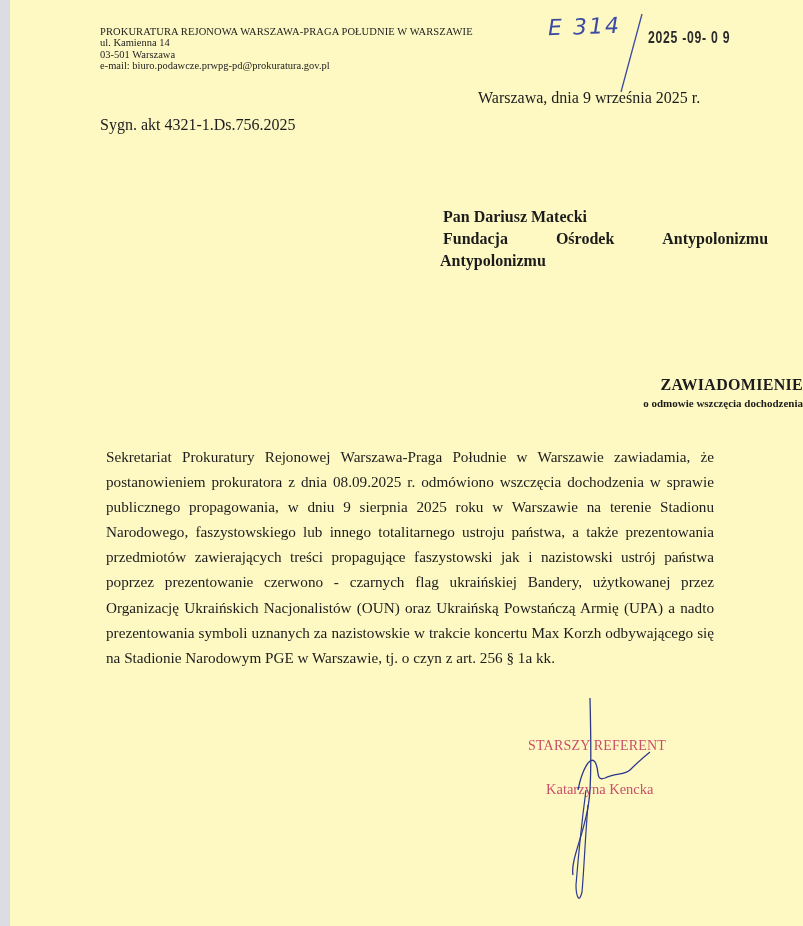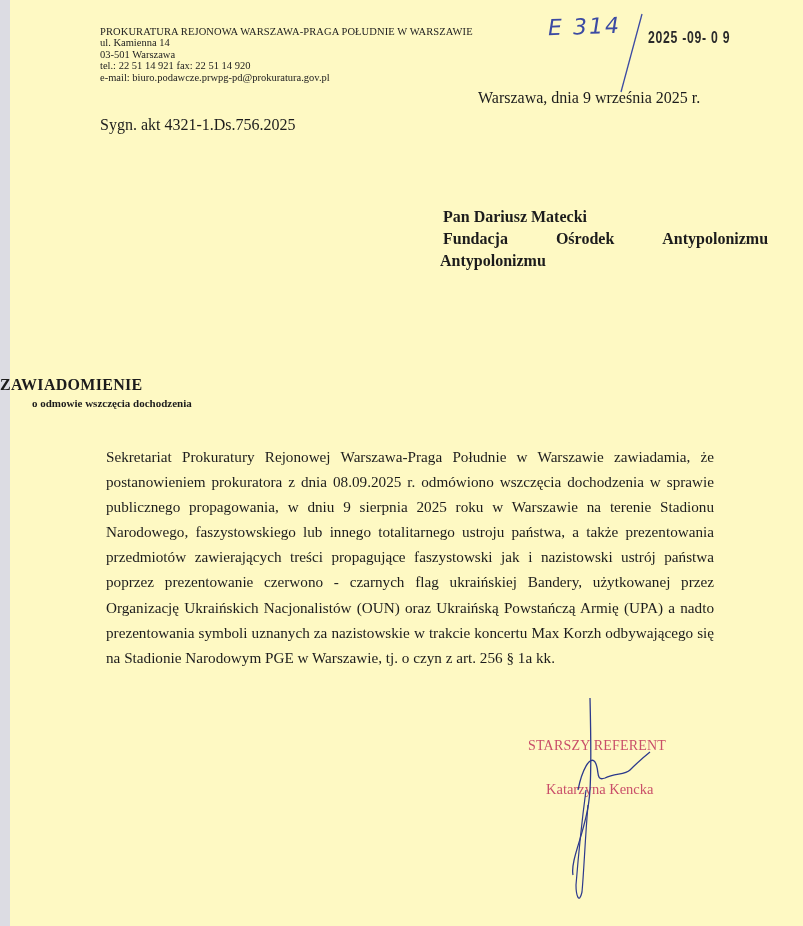--- a/index.html
+++ b/index.html
@@ -18,41 +18,40 @@
     .header { left: 100px; top: 26px; font-size: 10.5px; line-height: 11.4px; color: #222; }
     .header .inst { letter-spacing: 0.1px; }
     .reg-mark { left: 548px; top: 14px; font-family: "DejaVu Sans", sans-serif; font-size: 22px; color: #3b4aa3; font-style: italic; letter-spacing: 2px; transform: rotate(-2deg); }
     .stamp-date { left: 648px; top: 28px; font-family: "Liberation Sans", sans-serif; font-weight: bold; font-size: 17px; color: #2a2a2a; transform: scaleX(0.72); transform-origin: left center; letter-spacing: 1px; }
     .place-date { left: 478px; top: 89px; font-size: 16px; }
     .sygn { left: 100px; top: 116px; font-size: 16px; }
     .addressee { left: 440px; top: 206px; width: 274px; font-size: 16px; font-weight: bold; line-height: 22px; }
     .addressee .line { display: block; }
     .addressee .indent { padding-left: 3px; }
     .addressee .just { display: flex; justify-content: space-between; padding-left: 3px; gap: 48px; }
-    .title { left: 0; top: 376px; width: 803px; text-align: left; font-weight: bold; }
+    .title { left: 0; top: 376px; width: 803px; text-align: right; font-weight: bold; }
     .title .t1 { font-size: 16px; letter-spacing: 0.3px; }
     .title .t2 { font-size: 11px; margin-top: 3px; padding-left: 32px; }
     .body { left: 106px; top: 444px; width: 608px; font-size: 15.2px; line-height: 25.1px; text-align: justify; text-align-last: left; }
     .signature-block { left: 528px; top: 738px; width: 160px; color: #c0315a; }
     .sig-role { font-size: 14px; letter-spacing: 0.2px; opacity: 0.85; }
     .sig-name { font-size: 14.5px; margin-top: 27px; padding-left: 18px; opacity: 0.85; }
     svg.ink { position: absolute; left: 0; top: 0; pointer-events: none; }
     .page-edge { position: absolute; left: 0; top: 0; width: 10px; height: 926px; background: #dcdce3; }
   </style>
 </head>
 <body>
 
 <div class="page-edge"></div>
 <div class="page">
 
   <div class="abs header" style="left:90px;">
     <div class="inst">PROKURATURA REJONOWA WARSZAWA-PRAGA POŁUDNIE W WARSZAWIE</div>
     <div>ul. Kamienna 14</div>
     <div>03-501 Warszawa</div>
-    <div>tel.: 22 51 14 921 fax: 22 51 14 920</div>
     <div>e-mail: biuro.podawcze.prwpg-pd@prokuratura.gov.pl</div>
   </div>
 
   <div class="abs reg-mark" style="left:538px;">E 314</div>
   <div class="abs stamp-date" style="left:638px;">2025 -09- 0 9</div>
 
   <div class="abs place-date" style="left:468px;">Warszawa, dnia 9 września 2025 r.</div>
 
   <div class="abs sygn" style="left:90px;">Sygn. akt 4321-1.Ds.756.2025</div>
 

